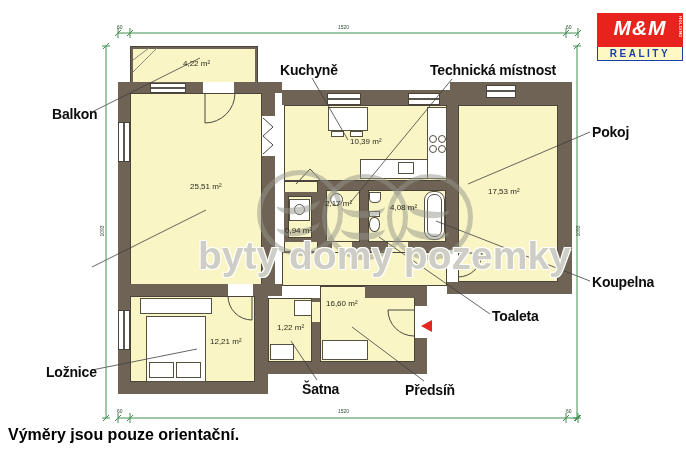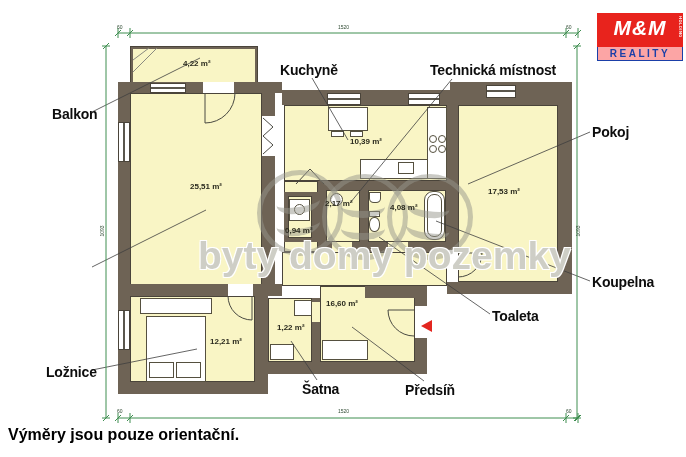--- a/index.html
+++ b/index.html
@@ -7,37 +7,37 @@
         font-family:"Liberation Sans",sans-serif;overflow:hidden;}
   .room{position:absolute;background:#f9f5c5;border:1px solid #4a443a;box-sizing:border-box;}
   .wall{position:absolute;background:#6e6355;}
   .gapw{position:absolute;background:#fff;}
   .gapy{position:absolute;background:#f9f5c5;}
   .winh{position:absolute;background:linear-gradient(#fff 38%,#5a564d 38% 58%,#fff 58%);border:1px solid #4a443a;box-sizing:border-box;}
   .winv{position:absolute;background:linear-gradient(90deg,#fff 38%,#5a564d 38% 58%,#fff 58%);border:1px solid #4a443a;box-sizing:border-box;}
   .fix{position:absolute;background:#fff;border:1px solid #55503f;box-sizing:border-box;}
   .round{border-radius:50%;}
   .rlabel{position:absolute;font-weight:bold;font-size:14px;color:#0d0d0d;white-space:nowrap;z-index:8;letter-spacing:-0.2px;}
-  .area{position:absolute;font-weight:bold;font-size:8px;color:#2a2a1e;white-space:nowrap;z-index:7;}
+  .area{position:absolute;font-weight:normal;font-size:8px;color:#2a2a1e;white-space:nowrap;z-index:7;}
   .dim{position:absolute;font-size:5px;color:#2f4a33;z-index:7;white-space:nowrap;}
   .dimv{transform:rotate(-90deg);transform-origin:center;}
   #lines{position:absolute;left:0;top:0;z-index:5;pointer-events:none;}
   .wm-circle{position:absolute;width:86px;height:86px;border:5px solid rgba(150,150,140,0.5);
              border-radius:50%;z-index:6;box-sizing:border-box;}
   .wm-wave{position:absolute;width:44px;height:16px;border-bottom:7px solid rgba(150,150,140,0.5);border-radius:50%;}
   #watermark-text{position:absolute;left:198px;top:234px;width:470px;z-index:6;
      font-size:39px;font-weight:bold;color:rgba(198,198,188,0.85);letter-spacing:0px;white-space:nowrap;
      text-shadow:-1px -1px 0 #fff,1px -1px 0 #fff,-1px 1px 0 #fff,1px 1px 0 #fff;}
   #caption{position:absolute;left:8px;top:426px;font-size:16px;font-weight:bold;color:#000;z-index:9;}
   #logo{position:absolute;left:597px;top:13px;width:86px;z-index:9;}
   #logo .logo-top{position:relative;height:34px;background:#e8231d;color:#fff;text-align:center;
      font-weight:bold;font-style:italic;font-size:21px;line-height:30px;letter-spacing:1px;}
   #logo .logo-holding{position:absolute;right:1px;top:3px;font-size:4px;font-style:normal;
      letter-spacing:0.5px;writing-mode:vertical-rl;line-height:4px;color:#fff;}
-  #logo .logo-bottom{height:13px;background:#fca5a5;color:#1b3fa8;text-align:center;font-weight:bold;
+  #logo .logo-bottom{height:13px;background:#fef9c3;color:#1b3fa8;text-align:center;font-weight:bold;
      font-size:10px;line-height:13px;letter-spacing:2.5px;border:1px solid #1b3fa8;border-top:none;}
 </style>
 </head>
 <body>
 
 <div id="plan">
 
   <div class="room" style="left:131px;top:47px;width:126px;height:37px;border:2px solid #6e6355;box-shadow:0 0 0 1px #4a443a;"></div>
   <div class="room" style="left:130px;top:93px;width:132px;height:193px;"></div>
   <div class="room" style="left:284px;top:105px;width:163px;height:76px;"></div>

